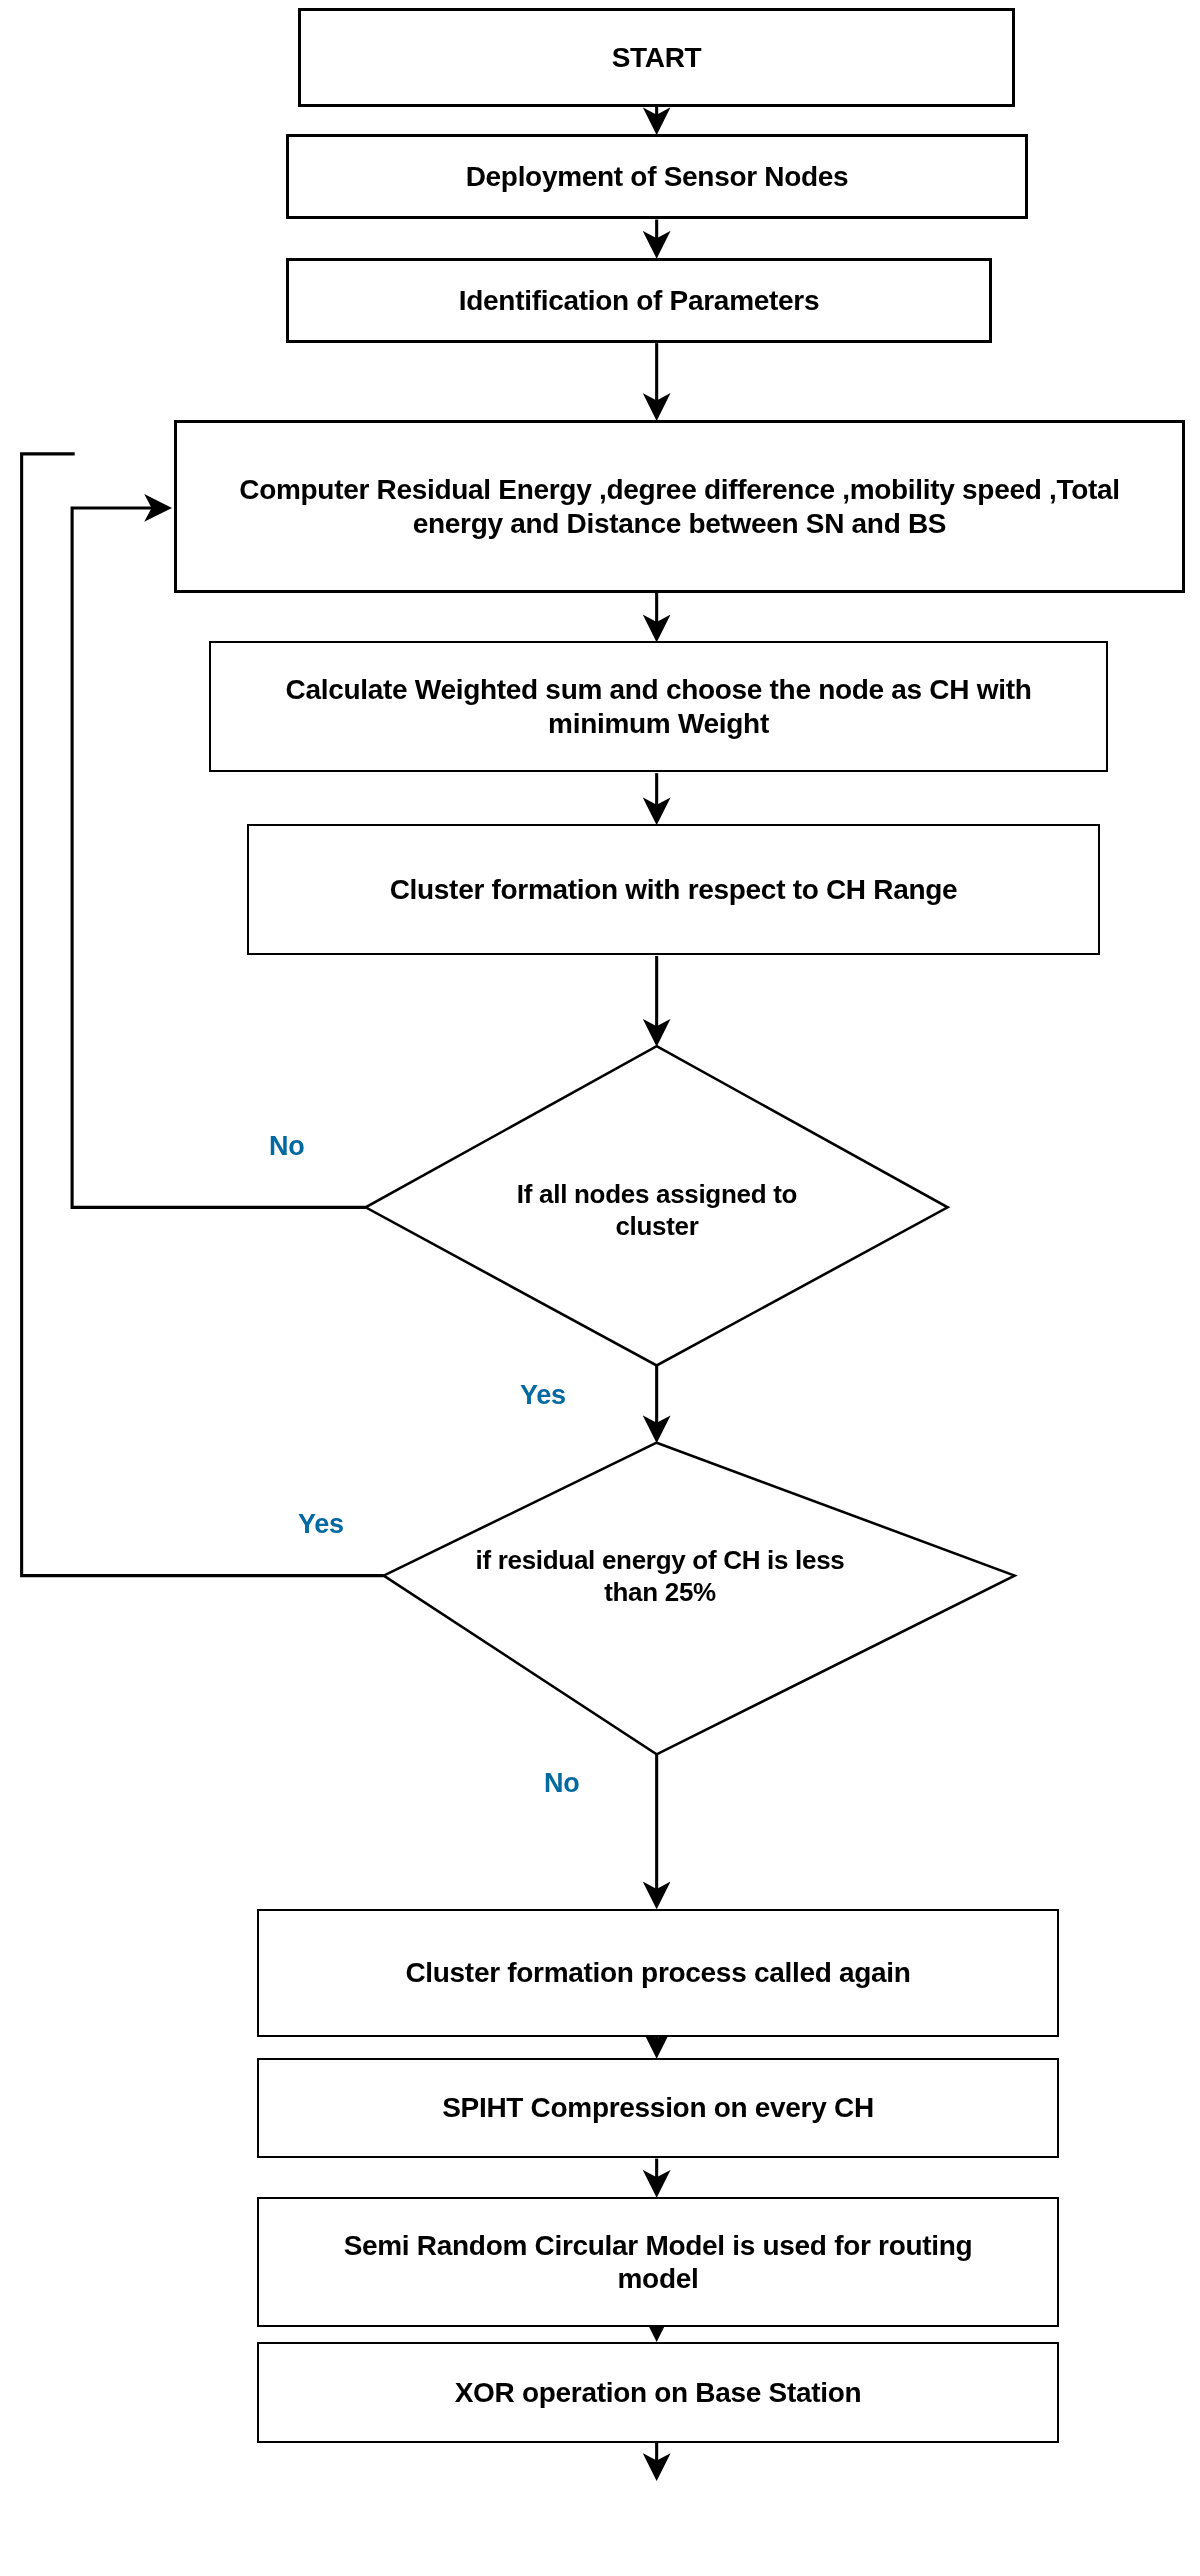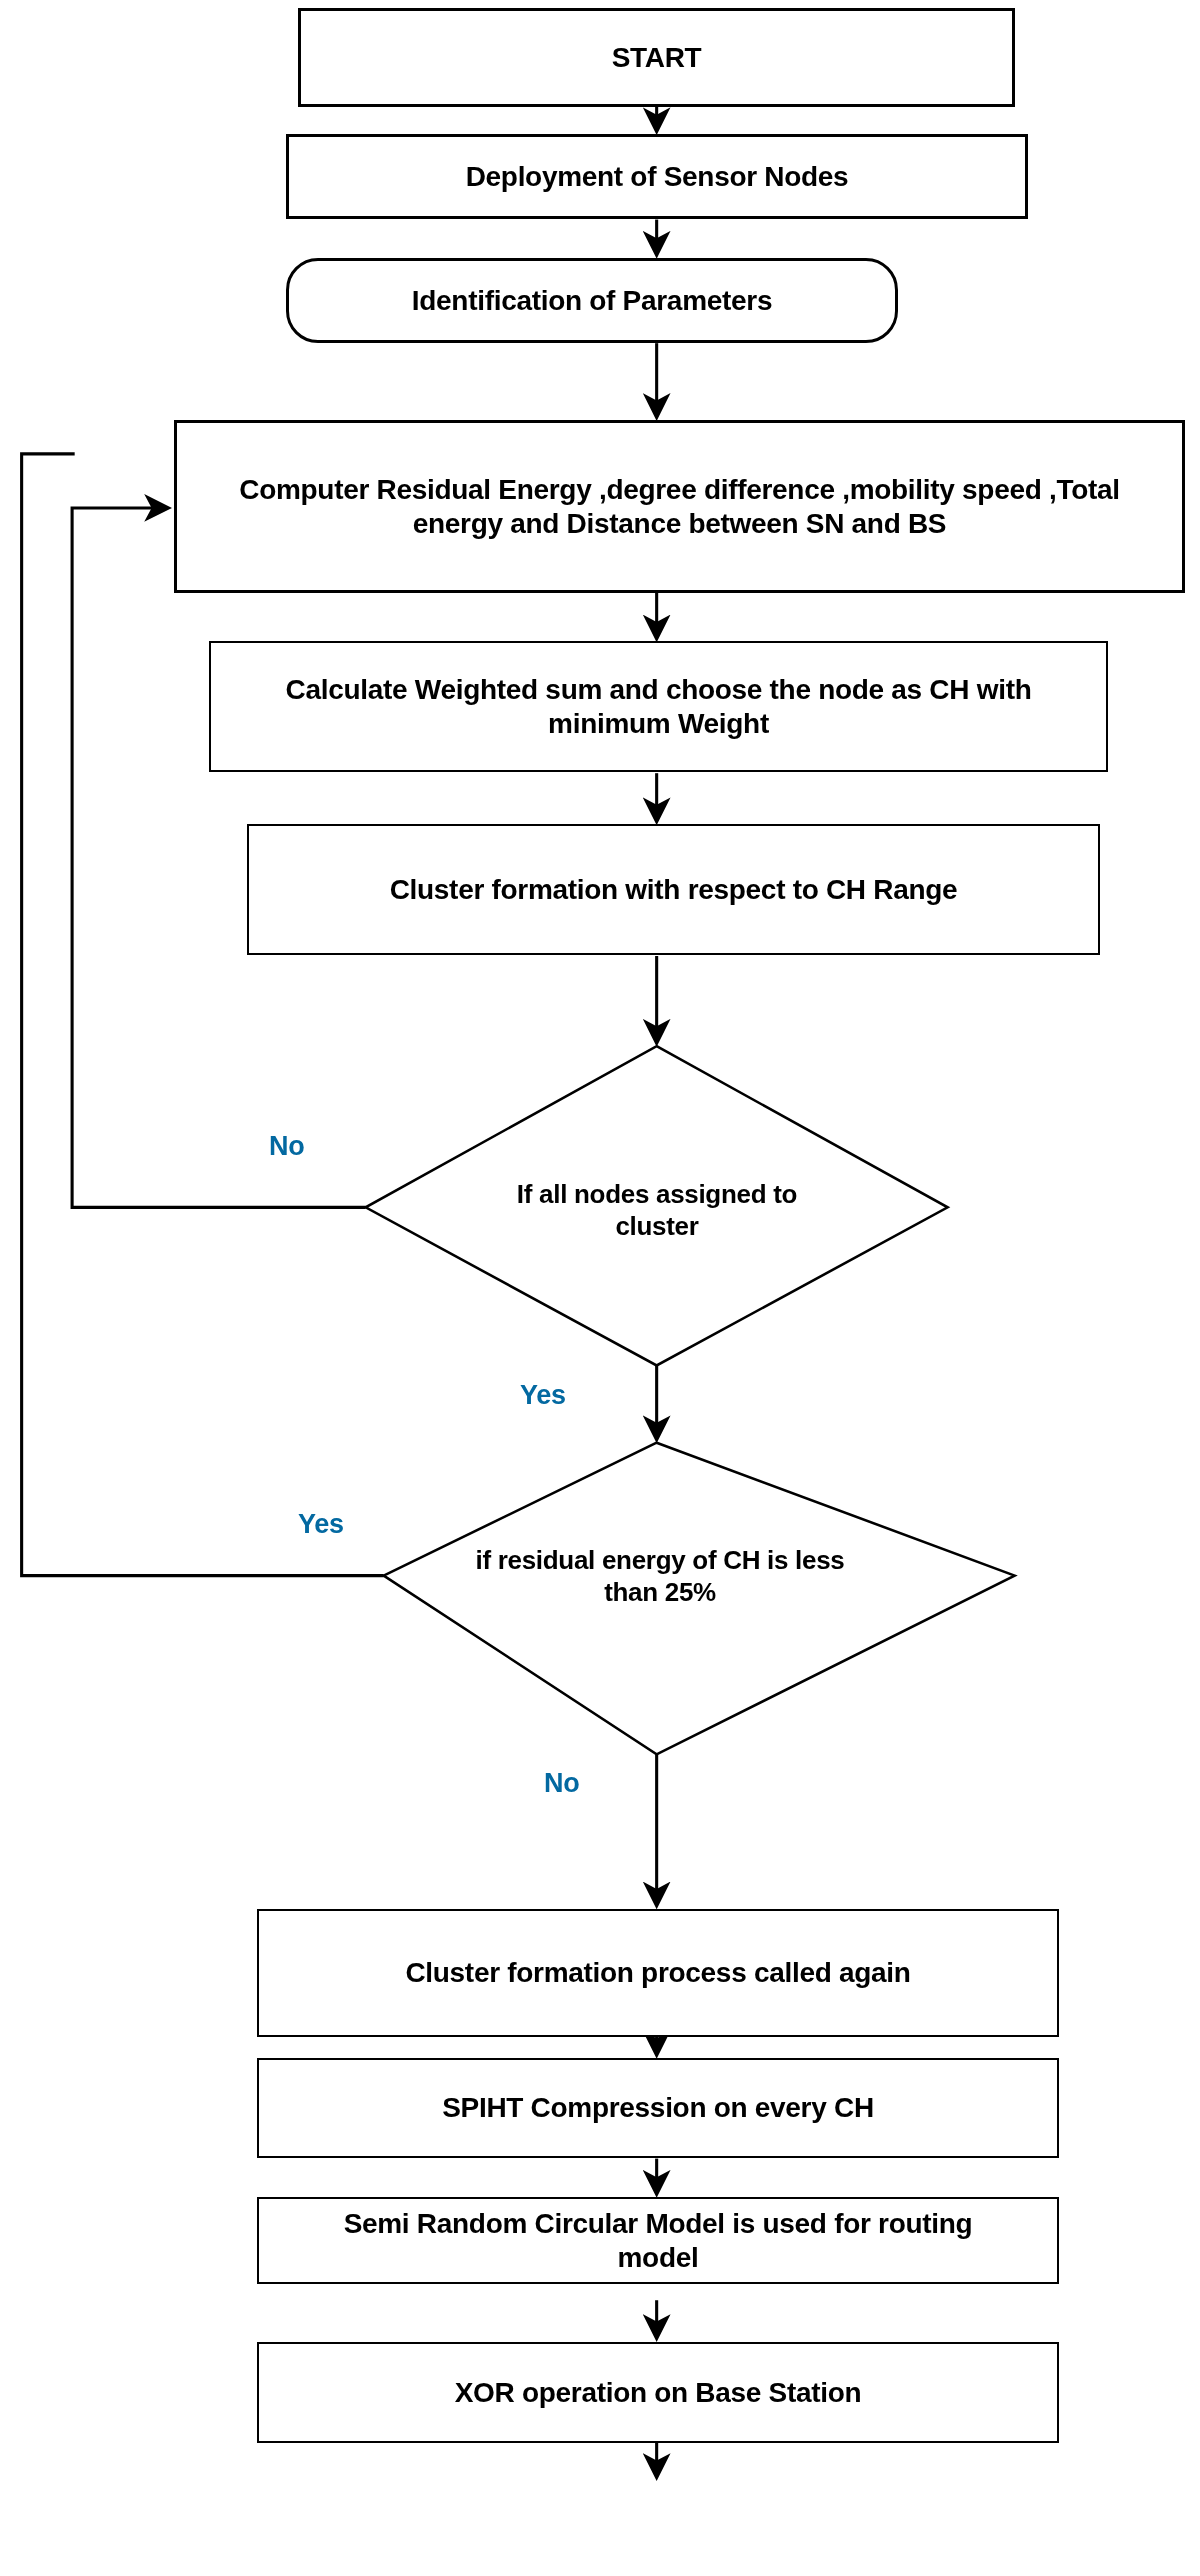--- a/index.html
+++ b/index.html
@@ -118,21 +118,21 @@
   </svg>
 
   <div class="node terminal" style="left:298px; top:7.7px; width:717px; height:99px;">
     <span>START</span>
   </div>
 
   <div class="node proc" style="left:286px; top:134px; width:742px; height:85px;">
     <span>Deployment of Sensor Nodes</span>
   </div>
 
-  <div class="node proc" style="left:286px; top:258px; width:612px; height:85px;border-radius:32px;">
+  <div class="node proc" style="left:286px; top:258px; width:706px; height:85px;">
     <span>Identification of Parameters</span>
   </div>
 
   <div class="node proc" style="left:174px; top:420px; width:1011px; height:173px;">
     <span style="max-width:922px;">Computer Residual Energy ,degree difference ,mobility speed ,Total energy and Distance between SN and BS</span>
   </div>
 
   <div class="node proc thin" style="left:209px; top:641px; width:899px; height:131px;">
     <span style="max-width:855px;">Calculate Weighted sum and choose the node as CH with minimum Weight</span>
   </div>
@@ -142,21 +142,21 @@
   </div>
 
   <div class="node proc thin" style="left:257px; top:1909px; width:802px; height:128px;">
     <span style="max-width:659px;">Cluster formation process called again</span>
   </div>
 
   <div class="node proc thin" style="left:257px; top:2058px; width:802px; height:100px;">
     <span>SPIHT Compression on every CH</span>
   </div>
 
-  <div class="node proc thin" style="left:257px; top:2197px; width:802px; height:87px;">
+  <div class="node proc thin" style="left:257px; top:2197px; width:802px; height:130px;">
     <span style="max-width:685px;">Semi Random Circular Model is used for routing model</span>
   </div>
 
   <div class="node proc thin" style="left:257px; top:2342px; width:802px; height:101px;">
     <span>XOR operation on Base Station</span>
   </div>
 
 
   <div class="diamond-label" style="left:420px; top:1159px; width:474px; height:103px;">
     <span style="max-width:361px;">If all nodes assigned to cluster</span>

